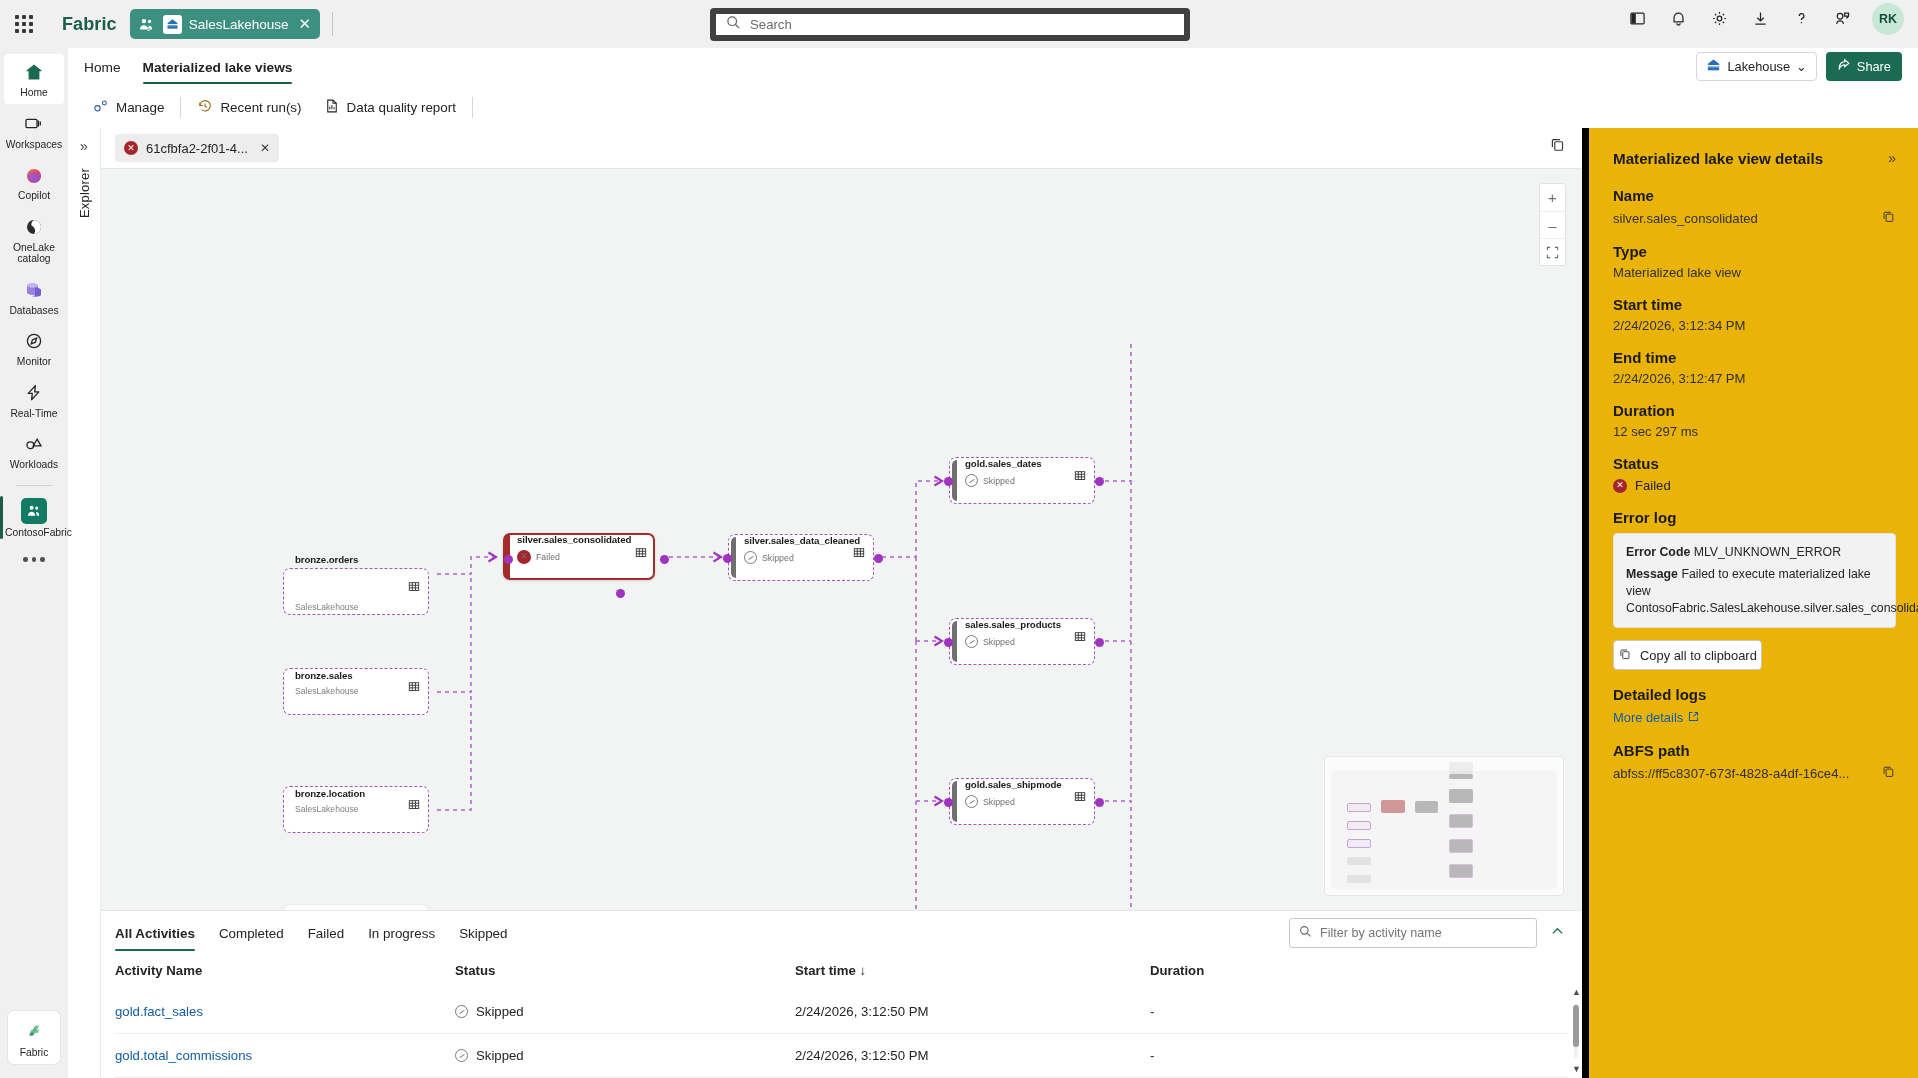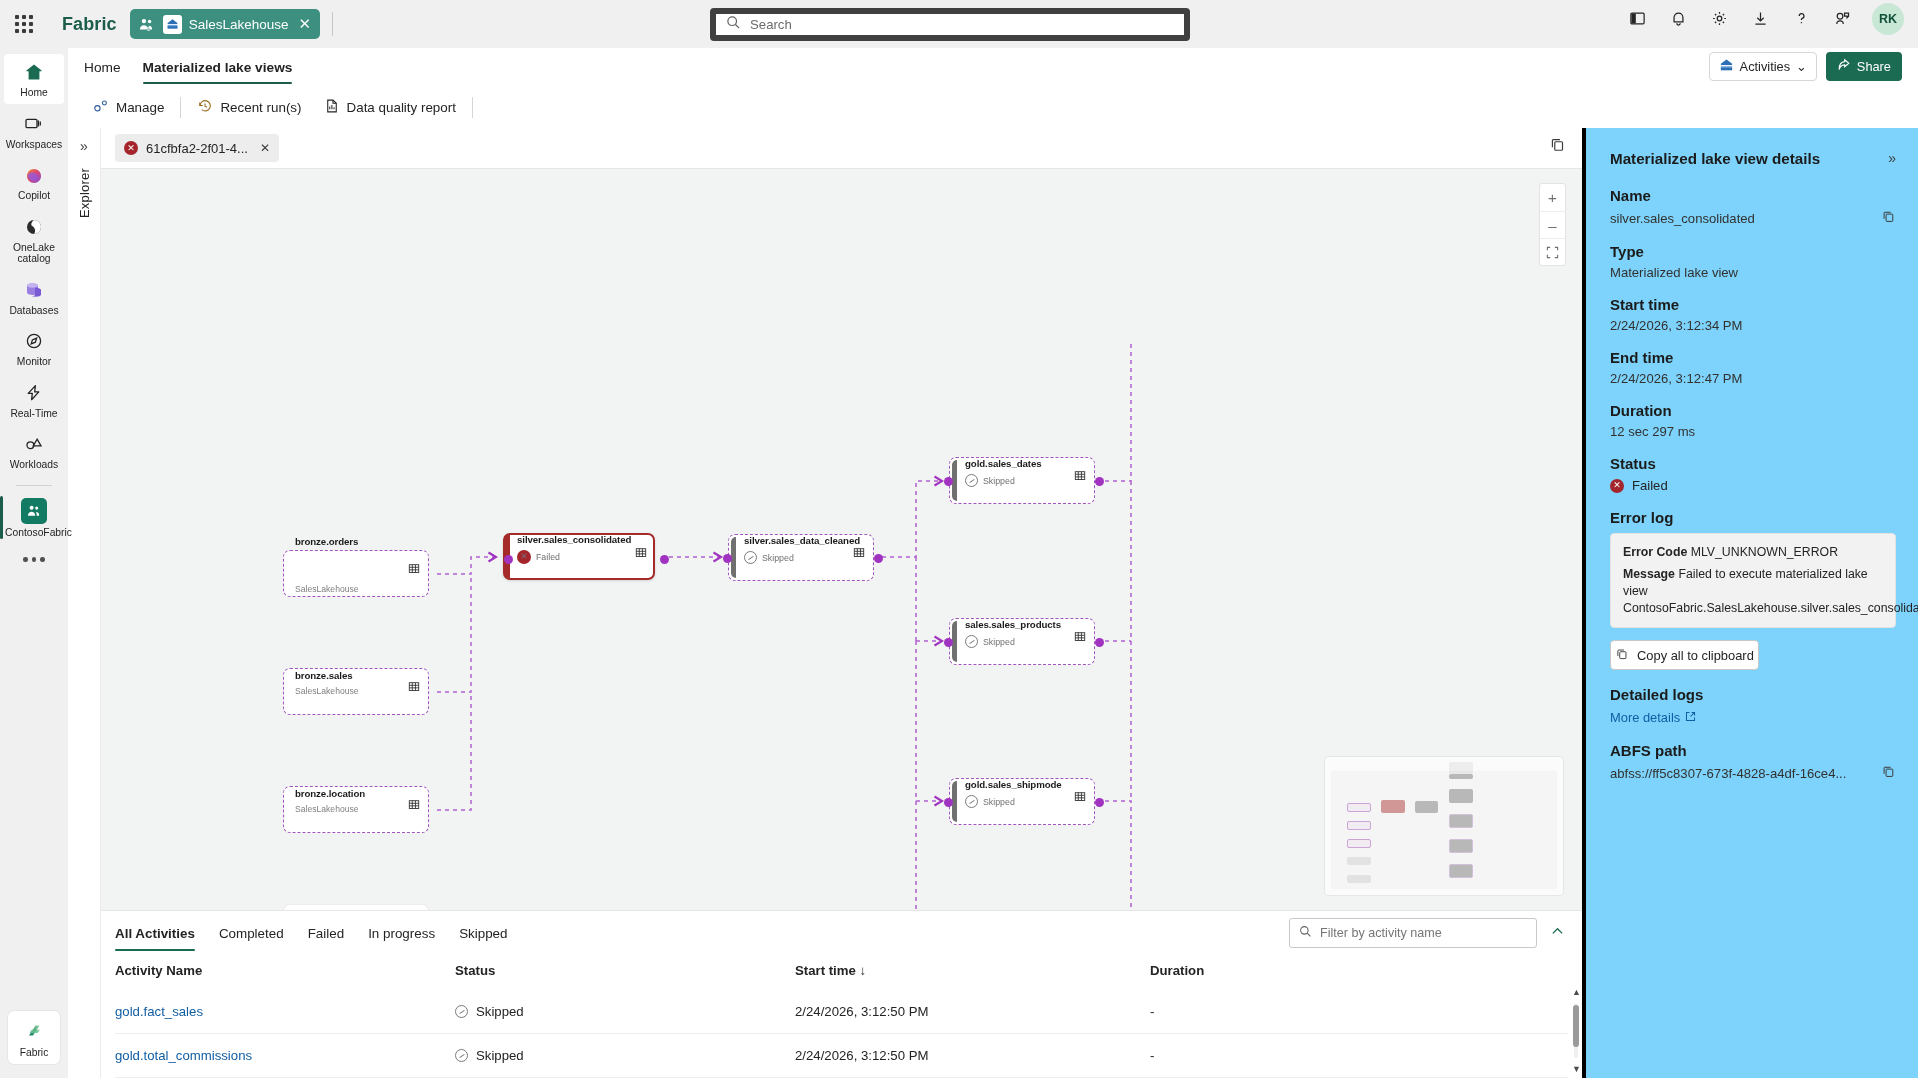--- a/index.html
+++ b/index.html
@@ -204,21 +204,21 @@
   .colA { width:340px; } .colB { width:340px; } .colC { width:355px; } .colD { width:auto; }
   .act-link { color:#115ea3; cursor:pointer; font-size:13.2px; }
   .st-cell { display:flex; align-items:center; gap:8px; }
   .vscroll { position:absolute; right:2px; top:32px; width:8px; bottom:4px; }
   .vscroll .track { position:absolute; top:16px; bottom:16px; left:2px; width:4px; background:#f0f0f0; border-radius:2px; }
   .vscroll .thumb { position:absolute; top:18px; left:1px; width:6px; height:42px; background:#9a9a9a; border-radius:3px; }
   .vscroll .ar { position:absolute; left:0; width:8px; text-align:center; font-size:9px; color:#4d4d4d; }
 
   
   .details {
-    width:336px; flex:0 0 336px; background:#7dd3fc; border-left:4px solid #000000; padding:22px 22px 0 24px;
+    width:336px; flex:0 0 336px; background:#eab308; border-left:7px solid #000000; padding:22px 22px 0 24px;
     overflow:hidden;
   }
   .d-head { display:flex; align-items:flex-start; justify-content:space-between; margin-bottom:20px; }
   .d-title { font-size:15.2px; font-weight:700; color:#1b1b1b; }
   .d-chev { color:#3b3b3b; font-size:14px; cursor:pointer; }
   .d-lbl { font-size:15px; font-weight:700; color:#1b1b1b; margin-top:16px; }
   .d-lbl:first-of-type { margin-top:0; }
   .d-val { font-size:13.1px; color:#323130; margin-top:5px; display:flex; align-items:center; justify-content:space-between; gap:8px; }
   .d-val .copy { cursor:pointer; flex:0 0 auto; }
   .errbox { background:#f2f2f2; border:1px solid #e2e2e2; border-radius:4px; padding:10px 12px; margin-top:7px; }
@@ -471,21 +471,21 @@
         </div>
         <div class="ribbon-right">
           <div class="lh-pill">
             <span>
               <svg width="15" height="15" viewBox="0 0 16 16">
                   <path d="M8 1.5 14 6v1.4H2V6z" fill="#2c6fb5"></path>
                   <path d="M2 8.4h12V13H2z" fill="#8fb8e0"></path>
                   <path d="M2 10.2c1.3-.7 2.2.7 3.5 0s2.2.7 3.5 0 2.2.7 3.5 0 1.3.5 1.5.6V13H2z" fill="#2c6fb5"></path>
                 </svg>
             </span>
-            <span>Activities</span>
+            <span>Lakehouse</span>
             <span>⌄</span>
           </div>
           <div class="share-btn">
             <span>
               <svg width="14" height="14" viewBox="0 0 16 16" fill="none" stroke="#fff" stroke-width="1.3">
                   <path d="M2.5 13.2c.6-3.6 3.2-5.3 6.3-5.4V10l4.7-4-4.7-4v2.2C5 4.4 2.4 7.6 2.5 13.2z"></path>
                 </svg>
             </span>
             <span>Share</span>
           </div>
@@ -591,21 +591,21 @@
             <div class="zoomctl">
               <div>+</div>
               <div>–</div>
               <div>
                 <svg width="13" height="13" viewBox="0 0 14 14" fill="none" stroke="#707070" stroke-width="1.2">
                     <path d="M1.5 4.5v-3h3M12.5 4.5v-3h-3M1.5 9.5v3h3M12.5 9.5v3h-3"></path>
                   </svg>
               </div>
             </div>
 
-            <div class="node dashed" style="left:182px;top:381px;gap:32px;">
+            <div class="node dashed" style="left:182px;top:399px;gap:32px;">
               <div class="node-title">bronze.orders</div>
               <div class="node-sub">SalesLakehouse</div>
               <span class="node-tblic"><svg width="12" height="12" viewBox="0 0 14 14" fill="none" stroke="#2b2b2b" stroke-width="1">
                     <rect x="1.5" y="2" width="11" height="9"></rect>
                     <path d="M1.5 5h11M1.5 8h11M5 2v9M8.7 2v9"></path>
                   </svg></span>
               <span class="port" style="left:332px;top:20px;"></span>
             </div>
 
             <div class="node dashed" style="left:182px;top:499px;">

